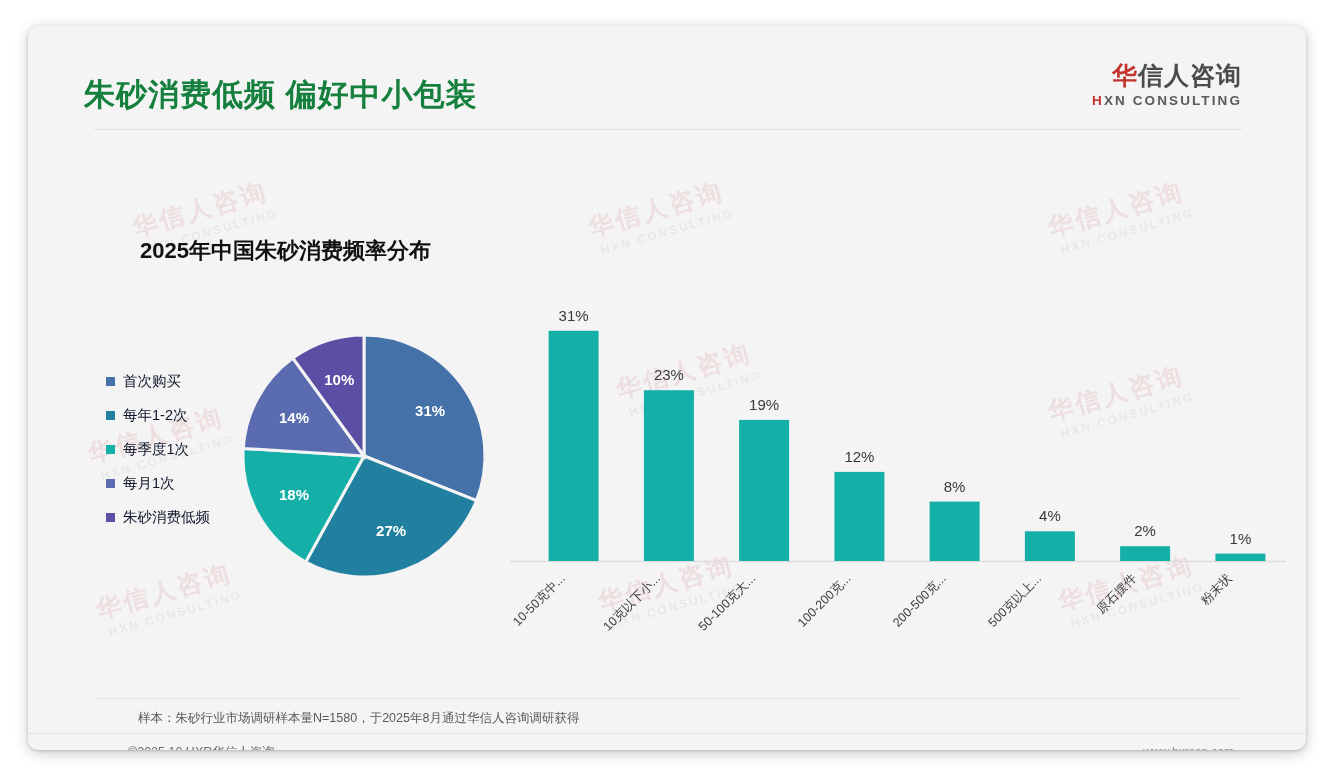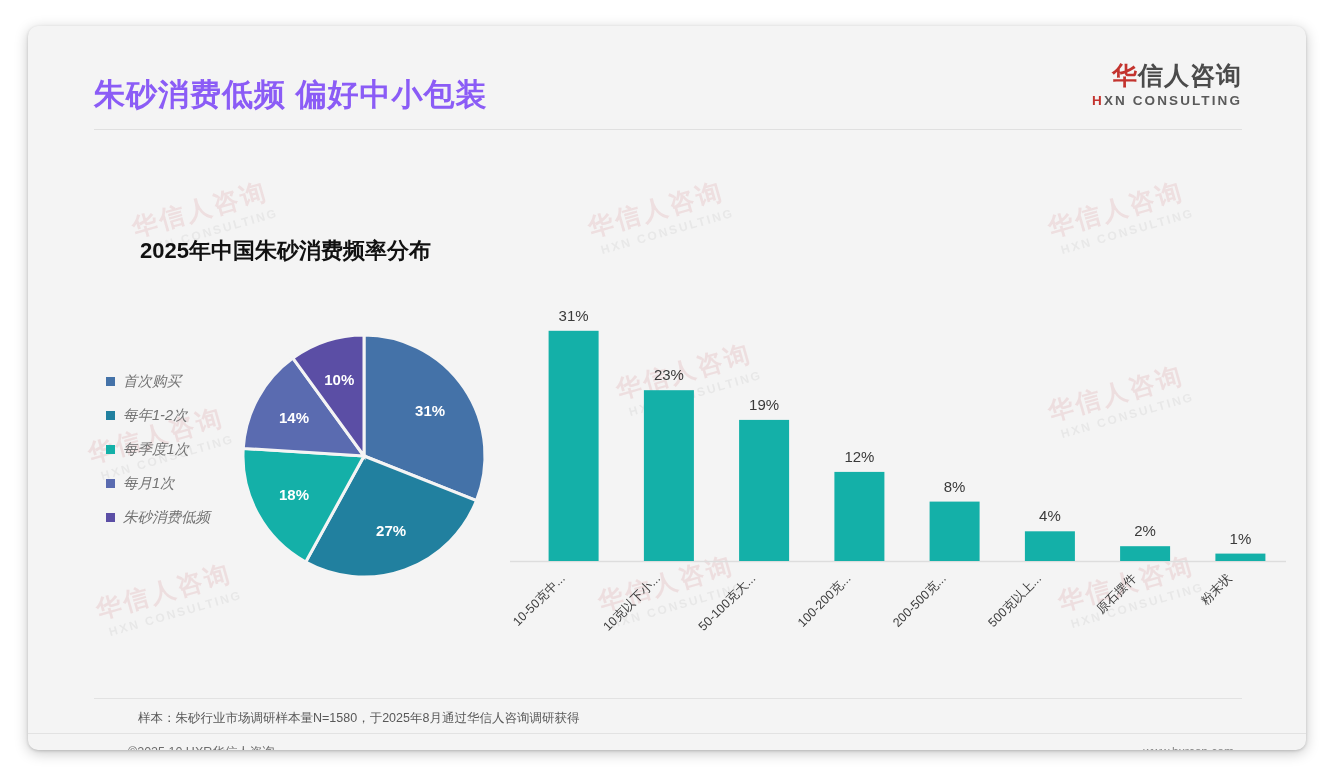--- a/index.html
+++ b/index.html
@@ -57,25 +57,25 @@
 
   
   .header {
     position: absolute;
     left: 0; right: 0; top: 0;
     height: 110px;
     z-index: 3;
   }
   .slide-title {
     position: absolute;
-    left: 66px;
+    left: 56px;
     top: 48px;
     font-size: 31px;
     font-weight: 700;
-    color: #8b5cf6;
+    color: #15803d;
     letter-spacing: 1px;
     white-space: nowrap;
   }
   .header-rule {
     position: absolute;
     left: 66px;
     top: 103px;
     width: 1148px;
     height: 1px;
     background: #e0e0e0;
@@ -141,23 +141,22 @@
     height: 34px;
   }
   .legend-swatch {
     width: 9px;
     height: 9px;
     margin-right: 8px;
     flex: 0 0 auto;
   }
   .legend-label {
     font-size: 14.5px;
-    color: #737373;
-    white-space: nowrap;
-    font-style: italic;
+    color: #0f172a;
+    white-space: nowrap;
   }
   #pie-svg {
     position: absolute;
     left: 136px;
     top: 30px;
   }
   .pie-pct {
     font-size: 15px;
     font-weight: 700;
     fill: #ffffff;

